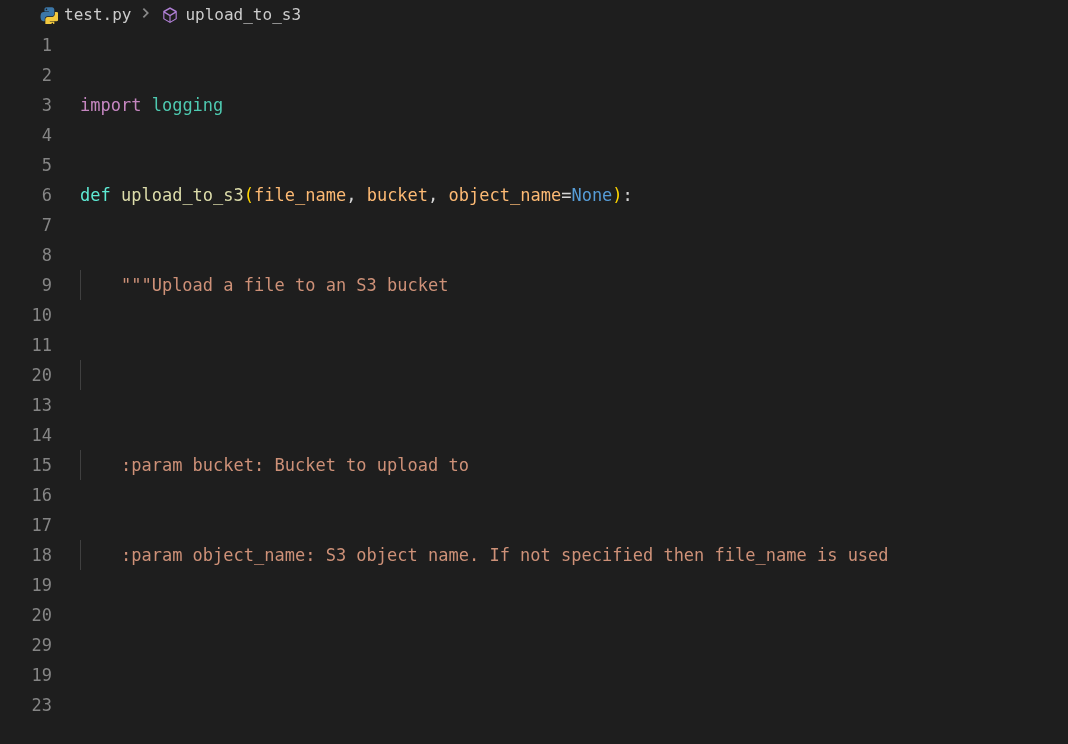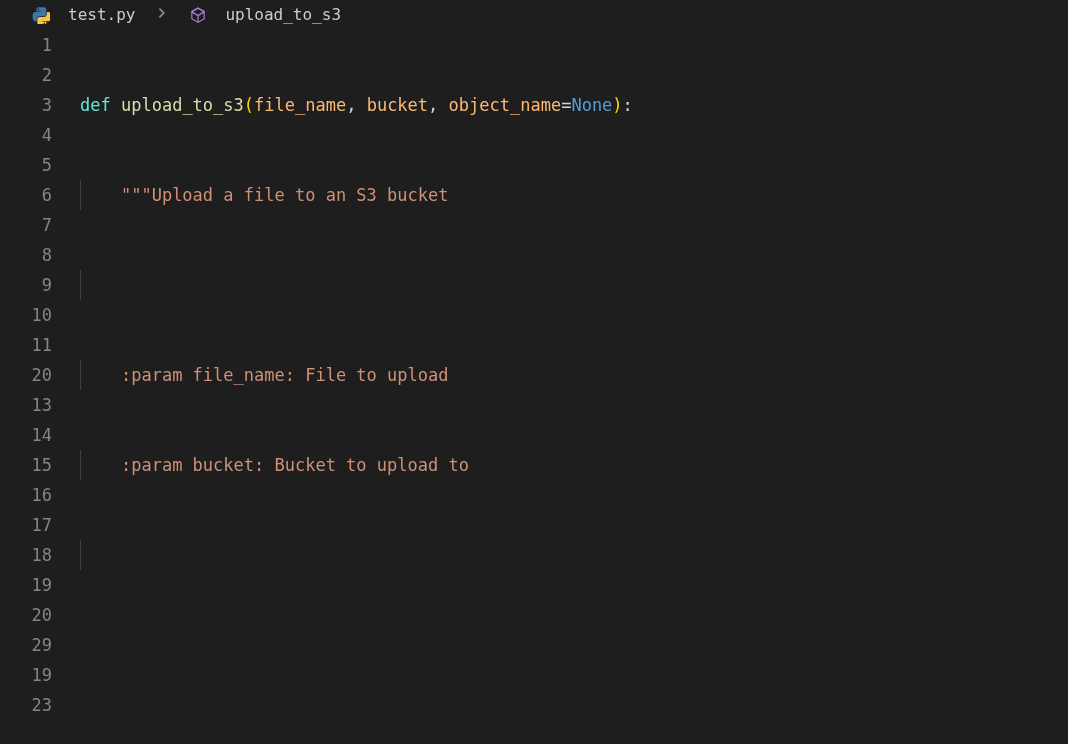--- a/index.html
+++ b/index.html
@@ -14,26 +14,26 @@
       font-size: 16px;
       color: #d4d4d4;
       width: 1068px;
       height: 744px;
       overflow: hidden;
     }
     
     .breadcrumb {
       display: flex;
       align-items: center;
-      padding: 4px 16px 6px 32px;
+      padding: 4px 16px 6px 40px;
       color: #cccccc;
       font-size: 16px;
       border-top: 1px solid #1e1e1e;
       background: #1e1e1e;
-      gap: 18px;
+      gap: 6px;
     }
     
     .breadcrumb-sep {
       color: #888;
       font-size: 14px;
       margin: 0 2px;
     }
     
     .file-icon {
       display: inline-flex;
@@ -148,26 +148,26 @@
     <div class="ln">17</div>
     <div class="ln">18</div>
     <div class="ln">19</div>
     <div class="ln">20</div>
     <div class="ln">29</div>
     <div class="ln">19</div>
     <div class="ln">23</div>
   </div>
 
   <div class="code">
+    <div class="code-line"><span class="kw-purple">import</span> <span class="var-cyan">logging</span></div>
     <div class="code-line"><span class="kw-blue">def</span> <span class="fn-yellow">upload_to_s3</span><span class="bracket-y">(</span><span class="var-light">file_name</span><span class="white">, </span><span class="var-light">bucket</span><span class="white">, </span><span class="var-light">object_name</span><span class="white">=</span><span class="num-const">None</span><span class="bracket-y">)</span><span class="white">:</span></div>
     <div class="code-line"><span class="indent-guide" style="left:0px;"></span>    <span class="str-orange">"""Upload a file to an S3 bucket</span></div>
     <div class="code-line"><span class="indent-guide" style="left:0px;"></span></div>
-    <div class="code-line"><span class="indent-guide" style="left:0px;"></span>    <span class="str-orange">:param file_name: File to upload</span></div>
     <div class="code-line"><span class="indent-guide" style="left:0px;"></span>    <span class="str-orange">:param bucket: Bucket to upload to</span></div>
-    <div class="code-line"><span class="indent-guide" style="left:0px;"></span>    </div>
+    <div class="code-line"><span class="indent-guide" style="left:0px;"></span>    <span class="str-orange">:param object_name: S3 object name. If not specified then file_name is used</span></div>
     
     
     
     
     
     
     
     
     
     

